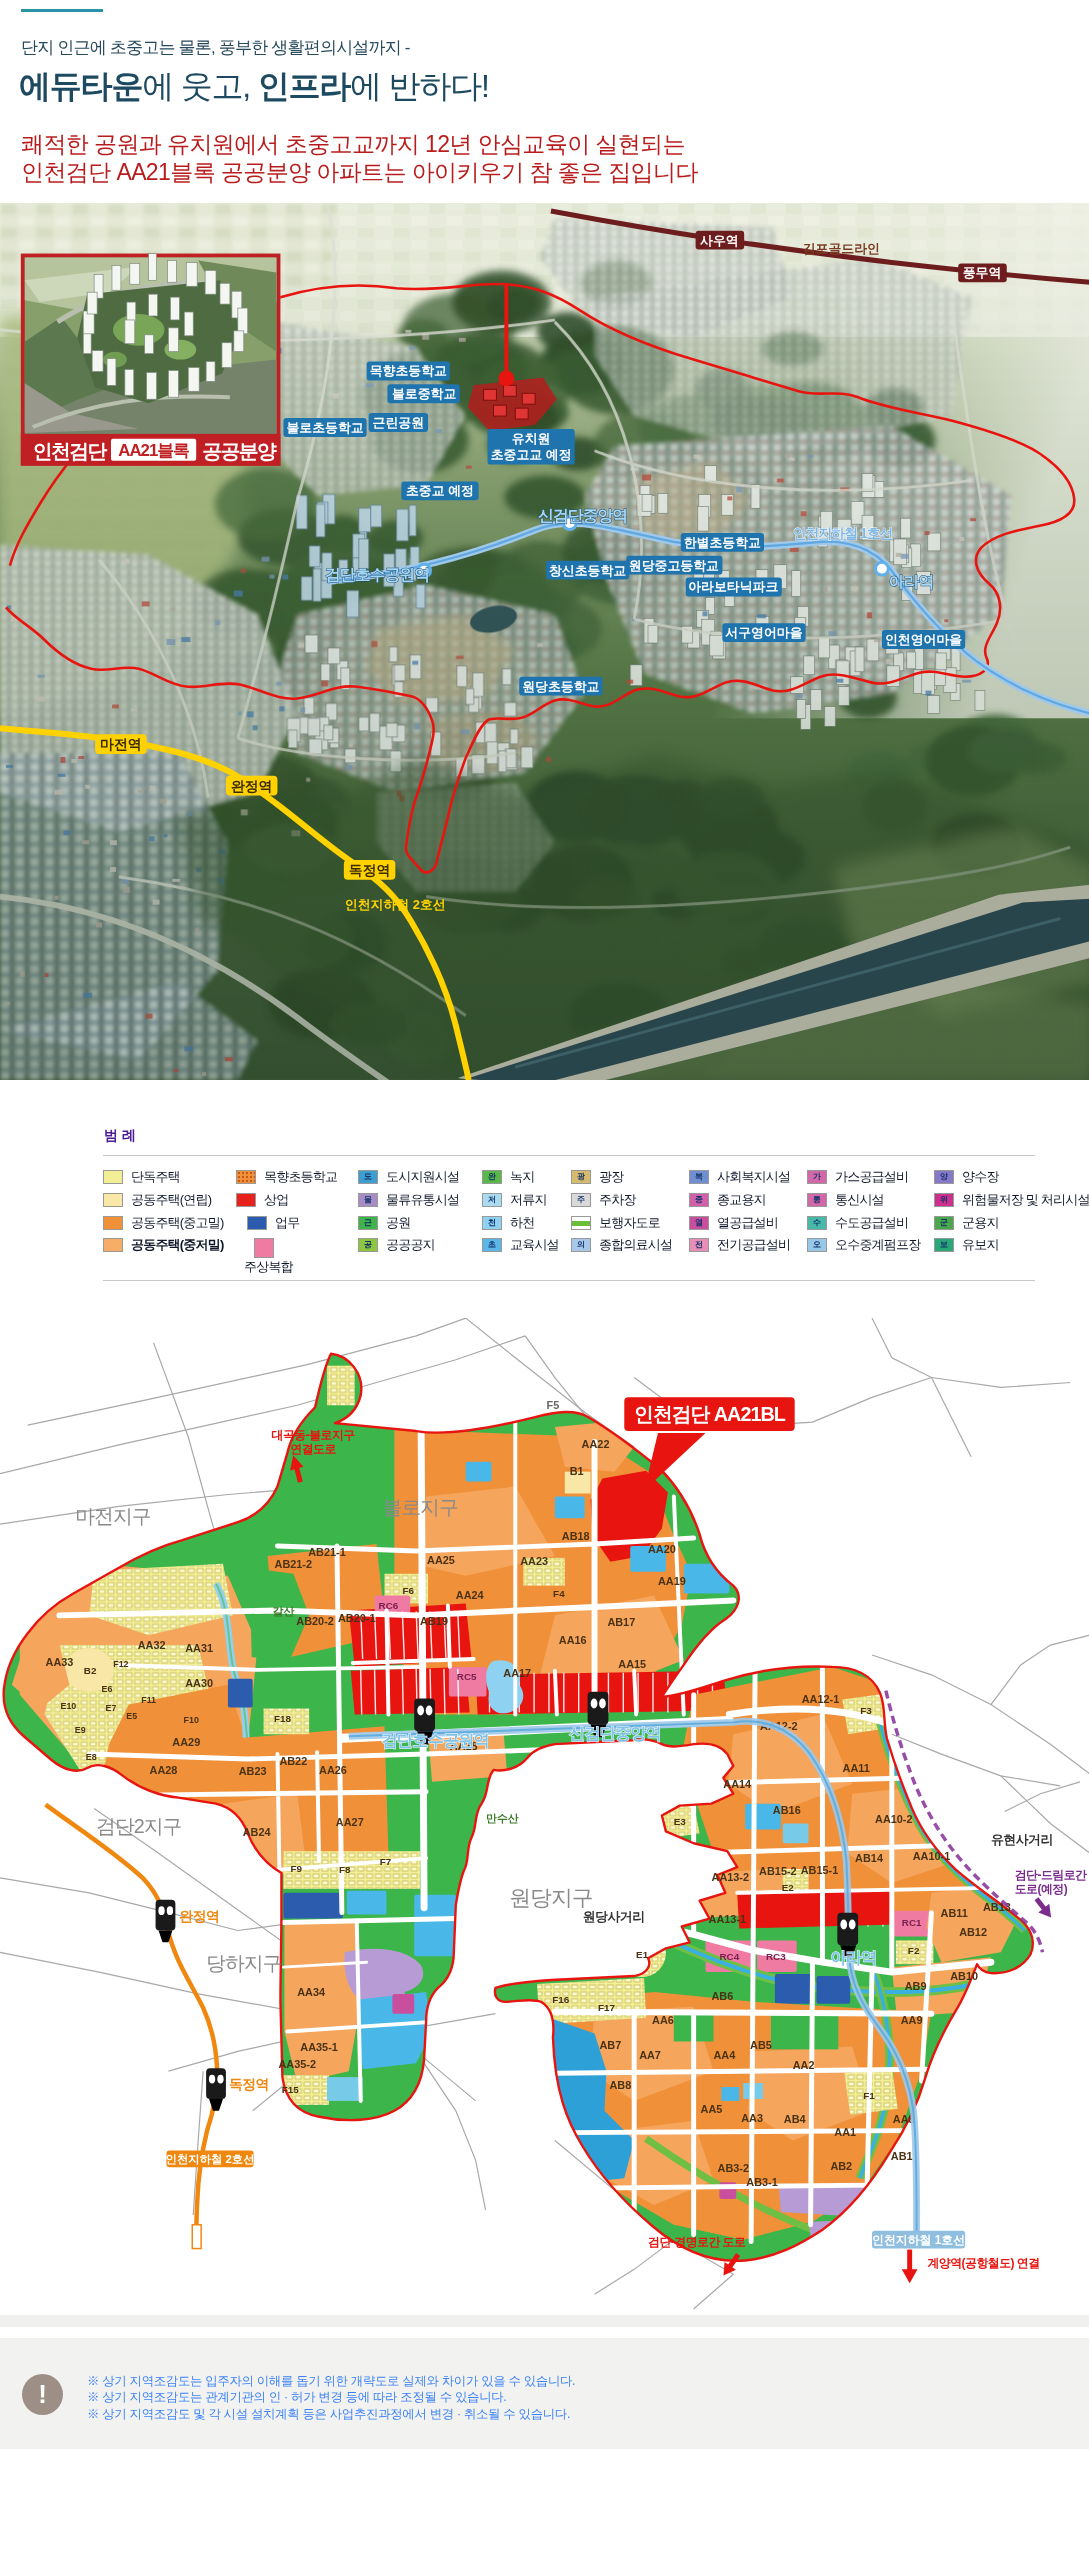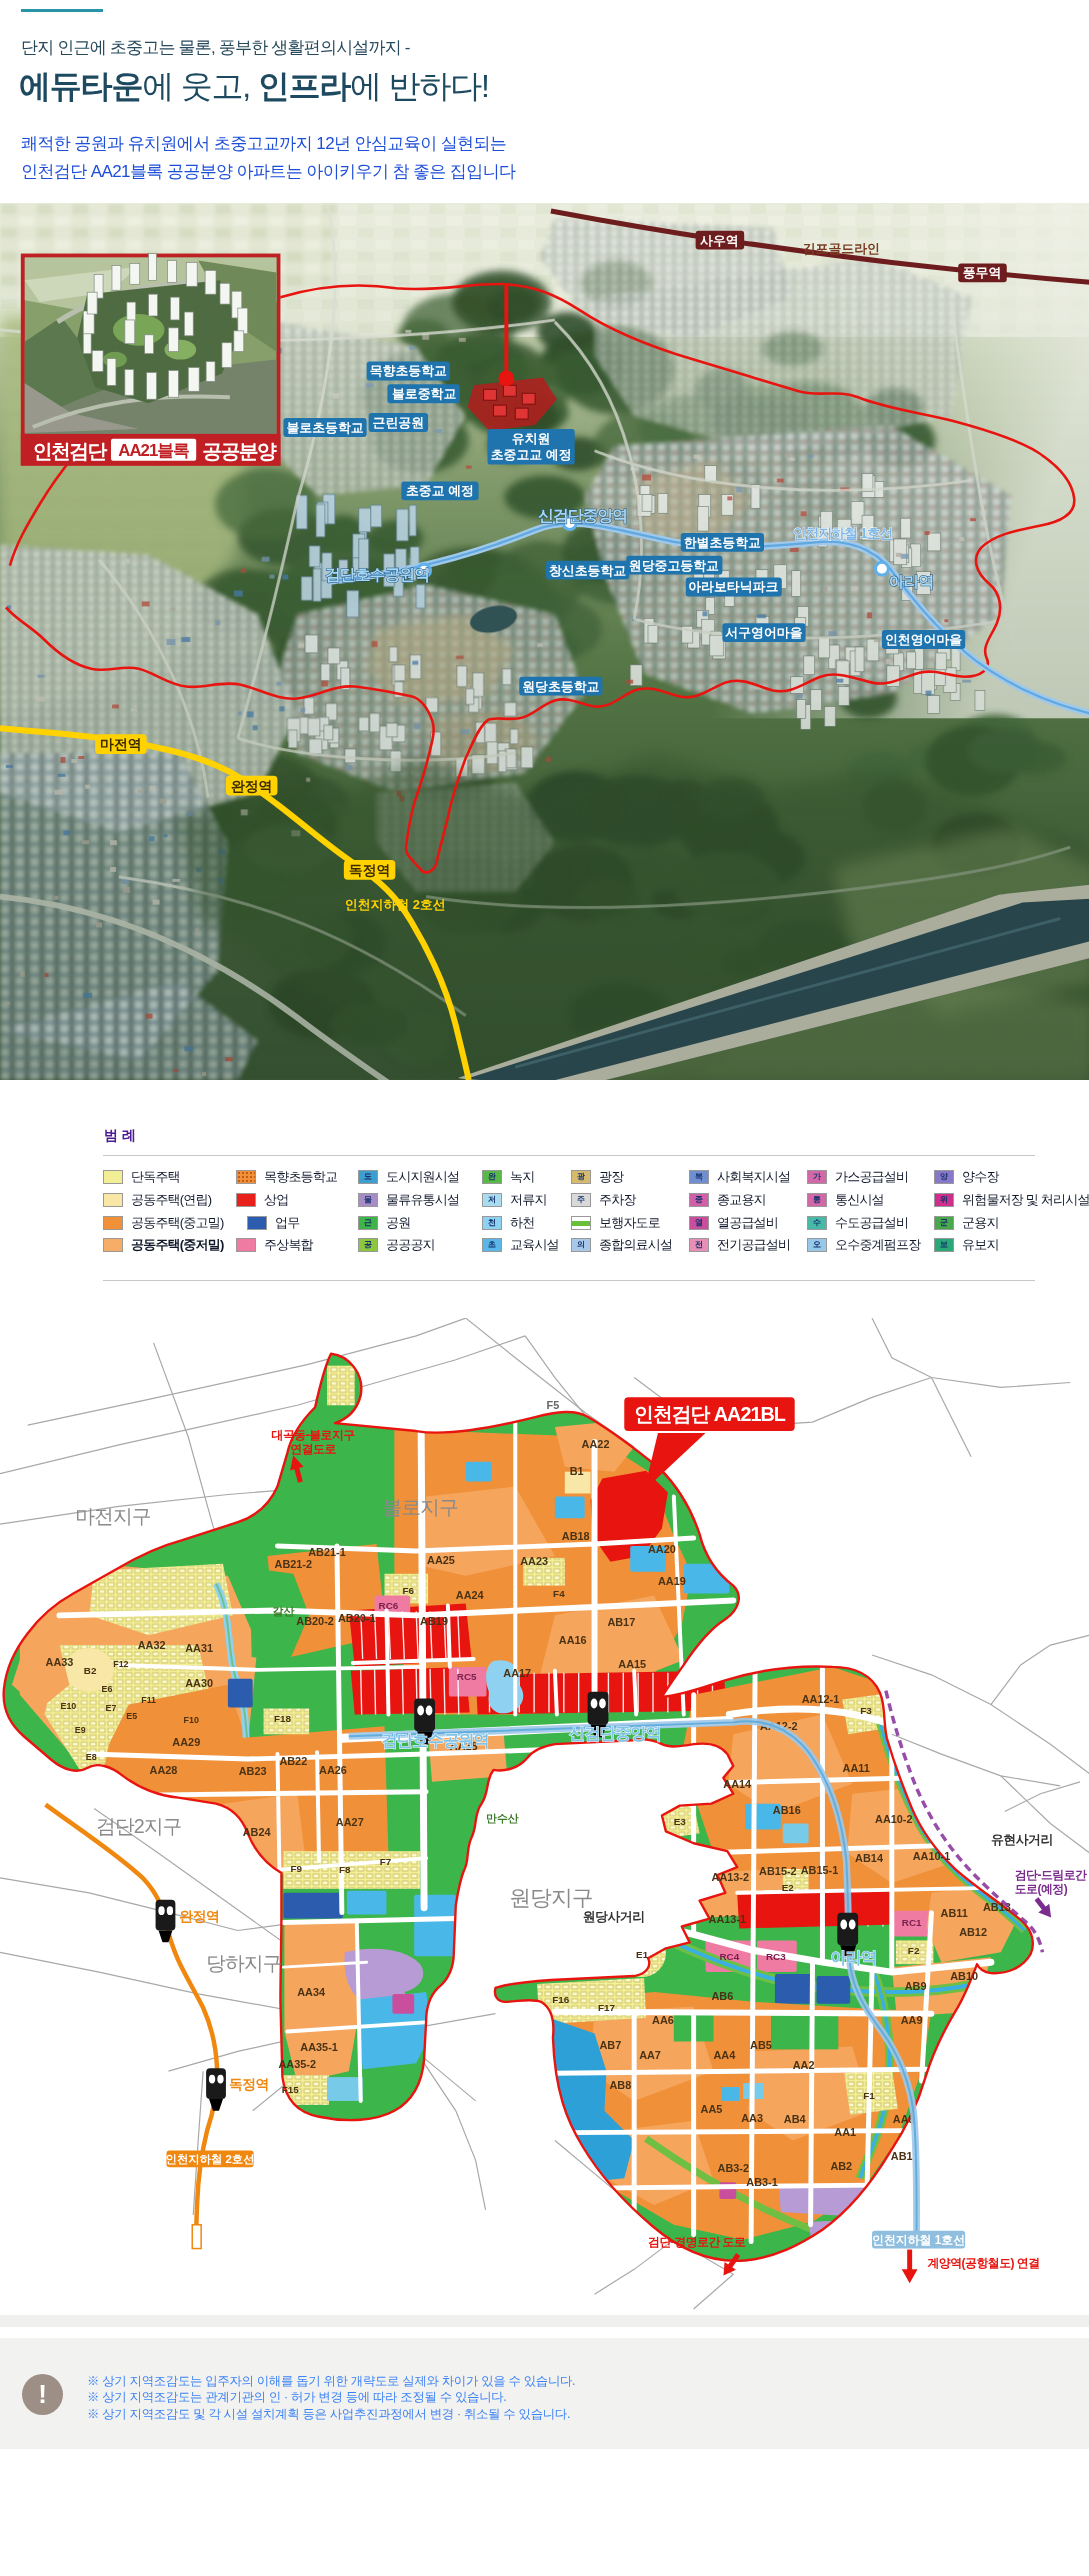--- a/index.html
+++ b/index.html
@@ -8,21 +8,21 @@
 </style>
 </head>
 <body>
 
 <div class="abs" style="left:21px;top:9px;width:82px;height:3px;background:#2994a8;"></div>
 
 <div class="abs" style="left:21px;top:36px;font-size:17px;letter-spacing:-0.8px;color:#27495c;">단지 인근에 초중고는 물론, 풍부한 생활편의시설까지 -</div>
 
 <div class="abs" style="left:19px;top:65px;font-size:32px;letter-spacing:-1.2px;color:#1d4a60;"><b>에듀타운</b>에 웃고, <b>인프라</b>에 반하다!</div>
 
-<div class="abs" style="left:21px;top:130px;font-size:17px;letter-spacing:-0.6px;color:#1d4ed8;line-height:28px;">쾌적한 공원과 유치원에서 초중고교까지 12년 안심교육이 실현되는<br>인천검단 AA21블록 공공분양 아파트는 아이키우기 참 좋은 집입니다</div>
+<div class="abs" style="left:21px;top:130px;font-size:23px;letter-spacing:-0.6px;color:#b91c1c;line-height:28px;">쾌적한 공원과 유치원에서 초중고교까지 12년 안심교육이 실현되는<br>인천검단 AA21블록 공공분양 아파트는 아이키우기 참 좋은 집입니다</div>
 
 <svg class="abs" style="left:0;top:203px;" width="1090" height="877" viewBox="0 0 1100 885">
 <defs>
 <linearGradient id="sky" x1="0" y1="0" x2="0" y2="1">
  <stop offset="0" stop-color="#e9ecdf"></stop>
         <stop offset="0.12" stop-color="#ccd6b8"></stop>
  <stop offset="0.3" stop-color="#8ca374"></stop>
         <stop offset="0.55" stop-color="#587a48"></stop>
  <stop offset="0.8" stop-color="#3f5c38"></stop>
         <stop offset="1" stop-color="#365232"></stop>
@@ -826,21 +826,21 @@
       <span class="lt">목향초등학교</span>
     </div>
 <div class="lg" style="left:236px;top:1193px;">
       <span class="sw" style="background:#e8211d"></span>
       <span class="lt">상업</span>
     </div>
 <div class="lg" style="left:247px;top:1216px;">
       <span class="sw" style="background:#2b5cad"></span>
       <span class="lt">업무</span>
     </div>
-<div class="lg" style="left:236px;top:1238px;">
+<div class="lg" style="left:236px;top:1238px;flex-direction:column;">
       <span class="sw" style="background:#f07ba2"></span>
       <span class="lt">주상복합</span>
     </div>
 
 <div class="lg" style="left:358px;top:1170px;">
       <span class="sw" style="background:#3e9ecf">도</span>
       <span class="lt">도시지원시설</span>
     </div>
 <div class="lg" style="left:358px;top:1193px;">
       <span class="sw" style="background:#a88cc6">물</span>

